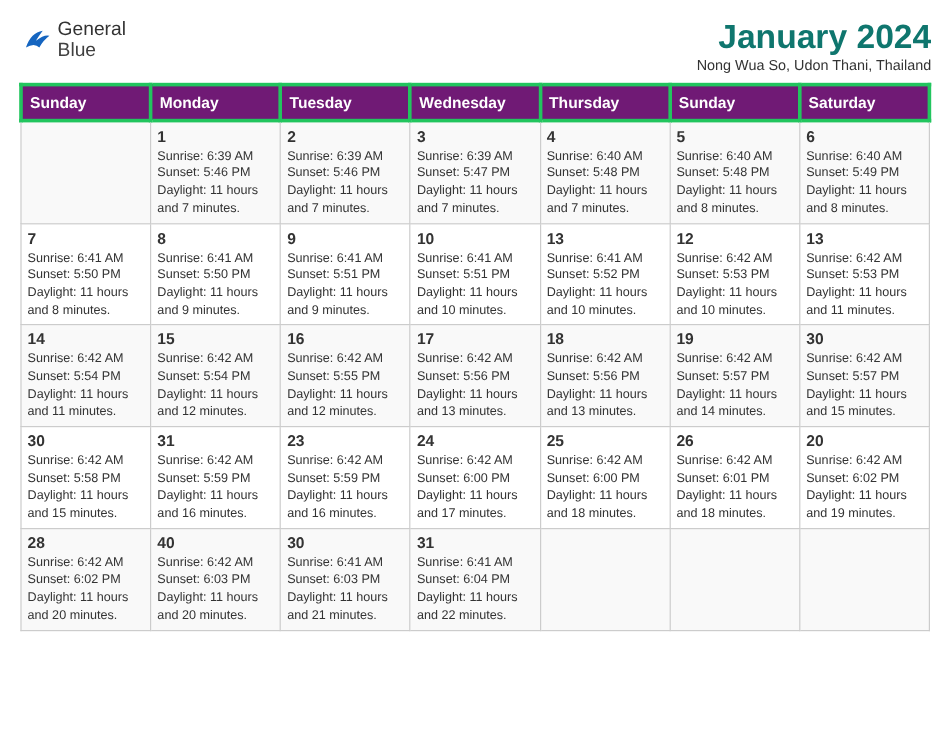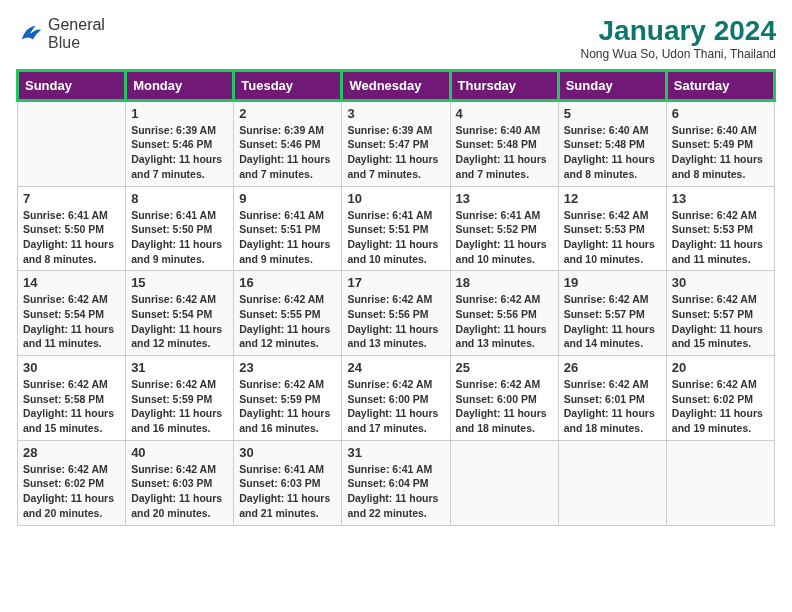--- a/index.html
+++ b/index.html
@@ -70,21 +70,20 @@
     .day-number {
       font-size: 13px;
       font-weight: bold;
       color: #333;
       margin-bottom: 2px;
     }
     .day-info {
       font-size: 10.5px;
       color: #333;
       line-height: 1.4;
-      font-weight: bold;
     }
     .empty-cell {
       background: #fff;
     }
     tbody tr:nth-child(odd) td {
       background-color: #f9f9f9;
     }
     tbody tr:nth-child(even) td {
       background-color: #fff;
     }

